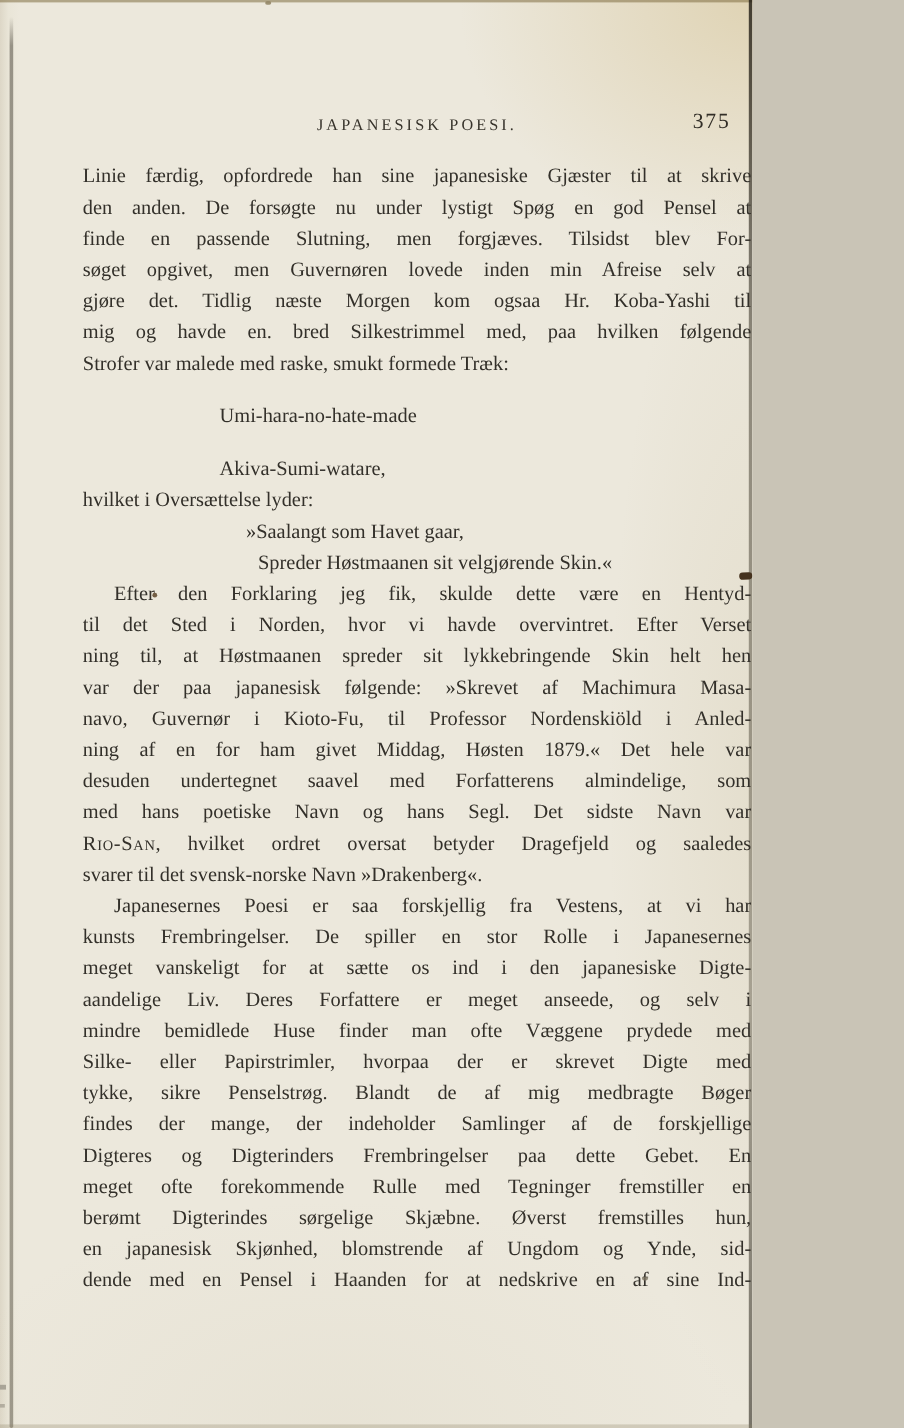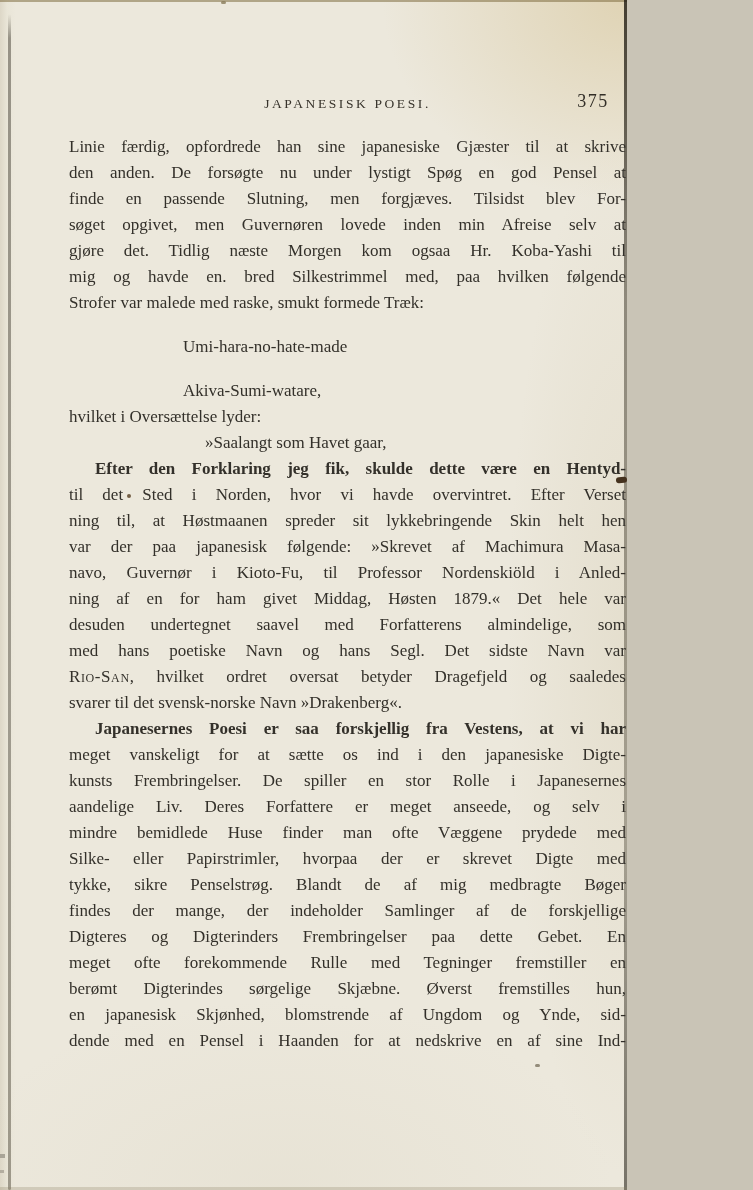--- a/index.html
+++ b/index.html
@@ -37,21 +37,21 @@
   
   .textblock {
     position:absolute; left:69px; top:134px; width:557px;
     font-size:17px; line-height:26px; color:#33302a;
   }
   .line { height:26px; overflow:hidden; text-align:justify; text-align-last:justify; }
   .line.left  { text-align:left; text-align-last:left; }
   .line.poem1 { padding-left:114px; text-align:left; text-align-last:left;margin-top:18px; }
   .line.poem2 { padding-left:136px; text-align:left; text-align-last:left; }
   .line.poem3 { padding-left:146px; text-align:left; text-align-last:left; }
-  .line.ind   { text-indent:26px;font-weight:bold; }
+  .line.ind   { text-indent:26px; }
   .sc { font-variant:small-caps; letter-spacing:0.6px; }
 
   
   .ink-blob  { position:absolute; left:616px; top:477px; width:11px; height:6px;
                background:#45321e; border-radius:3px; transform:rotate(-4deg); }
   .speck-a   { position:absolute; left:127px; top:494px; width:4px; height:4px;
                background:#5e452a; border-radius:50%; opacity:0.85; }
   .speck-b   { position:absolute; left:535px; top:1064px; width:5px; height:3px;
                background:#7d7461; border-radius:2px; opacity:0.8; }
   .speck-c   { position:absolute; left:0px; top:1154px; width:5px; height:4px;
@@ -80,33 +80,34 @@
     <div class="line">den anden.  De forsøgte nu under lystigt Spøg en god Pensel at</div>
     <div class="line">finde en passende Slutning, men forgjæves.  Tilsidst blev For-</div>
     <div class="line">søget opgivet, men Guvernøren lovede inden min Afreise selv at</div>
     <div class="line">gjøre det.  Tidlig næste Morgen kom ogsaa Hr.  Koba-Yashi til</div>
     <div class="line">mig og havde en. bred Silkestrimmel med, paa hvilken følgende</div>
     <div class="line left">Strofer var malede med raske, smukt formede Træk:</div>
     <div class="line poem1">Umi-hara-no-hate-made</div>
     <div class="line poem1">Akiva-Sumi-watare,</div>
     <div class="line left">hvilket i Oversættelse lyder:</div>
     <div class="line poem2">»Saalangt som Havet gaar,</div>
+    <div class="line poem3">Spreder Høstmaanen sit velgjørende Skin.«</div>
     <div class="line ind">Efter den Forklaring jeg fik, skulde dette være en Hentyd-</div>
     <div class="line">til det Sted i Norden, hvor vi havde overvintret.  Efter Verset</div>
     <div class="line">ning til, at Høstmaanen spreder sit lykkebringende Skin helt hen</div>
     <div class="line">var der paa japanesisk følgende:  »Skrevet af Machimura Masa-</div>
     <div class="line">navo, Guvernør i Kioto-Fu, til Professor Nordenskiöld i Anled-</div>
     <div class="line">ning af en for ham givet Middag, Høsten 1879.«  Det hele var</div>
     <div class="line">desuden undertegnet saavel med Forfatterens almindelige, som</div>
     <div class="line">med hans poetiske Navn og hans Segl.  Det sidste Navn var</div>
     <div class="line"><span class="sc">Rio-San</span><span>, hvilket ordret oversat betyder Dragefjeld og saaledes</span></div>
     <div class="line left">svarer til det svensk-norske Navn »Drakenberg«.</div>
     <div class="line ind">Japanesernes Poesi er saa forskjellig fra Vestens, at vi har</div>
+    <div class="line">kunsts Frembringelser.  De spiller en stor Rolle i Japanesernes</div>
     <div class="line">meget vanskeligt for at sætte os ind i den japanesiske Digte-</div>
-    <div class="line">kunsts Frembringelser.  De spiller en stor Rolle i Japanesernes</div>
     <div class="line">aandelige Liv.  Deres Forfattere er meget anseede, og selv i</div>
     <div class="line">mindre bemidlede Huse finder man ofte Væggene prydede med</div>
     <div class="line">Silke- eller Papirstrimler, hvorpaa der er skrevet Digte med</div>
     <div class="line">tykke, sikre Penselstrøg.  Blandt de af mig medbragte Bøger</div>
     <div class="line">findes der mange, der indeholder Samlinger af de forskjellige</div>
     <div class="line">Digteres og Digterinders Frembringelser paa dette Gebet.  En</div>
     <div class="line">meget ofte forekommende Rulle med Tegninger fremstiller en</div>
     <div class="line">berømt Digterindes sørgelige Skjæbne.  Øverst fremstilles hun,</div>
     <div class="line">en japanesisk Skjønhed, blomstrende af Ungdom og Ynde, sid-</div>
     <div class="line">dende med en Pensel i Haanden for at nedskrive en af sine Ind-</div>

